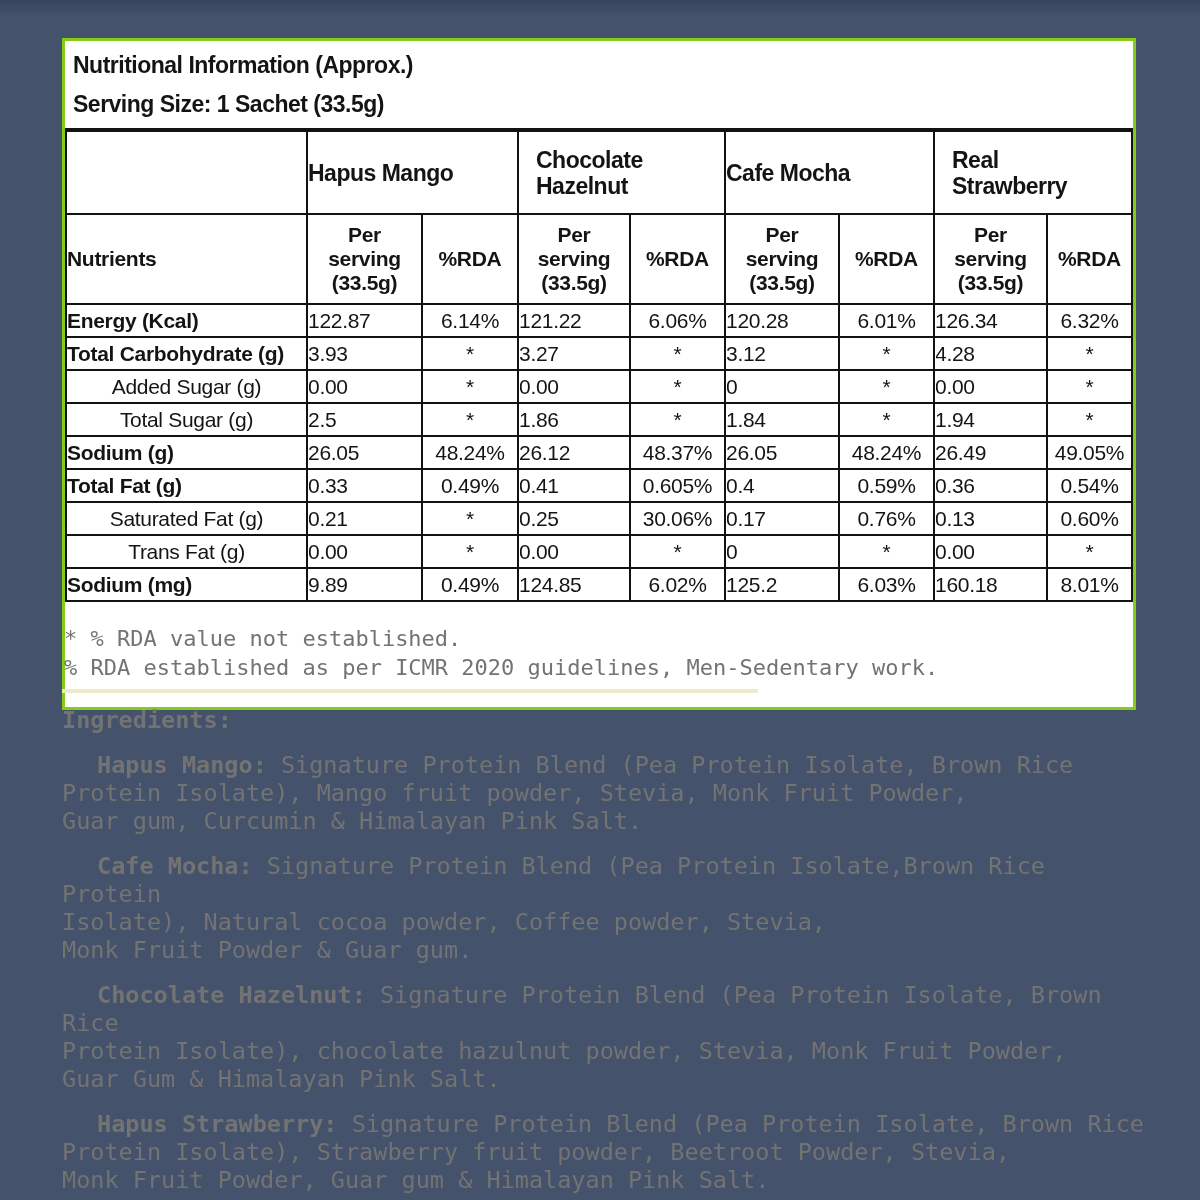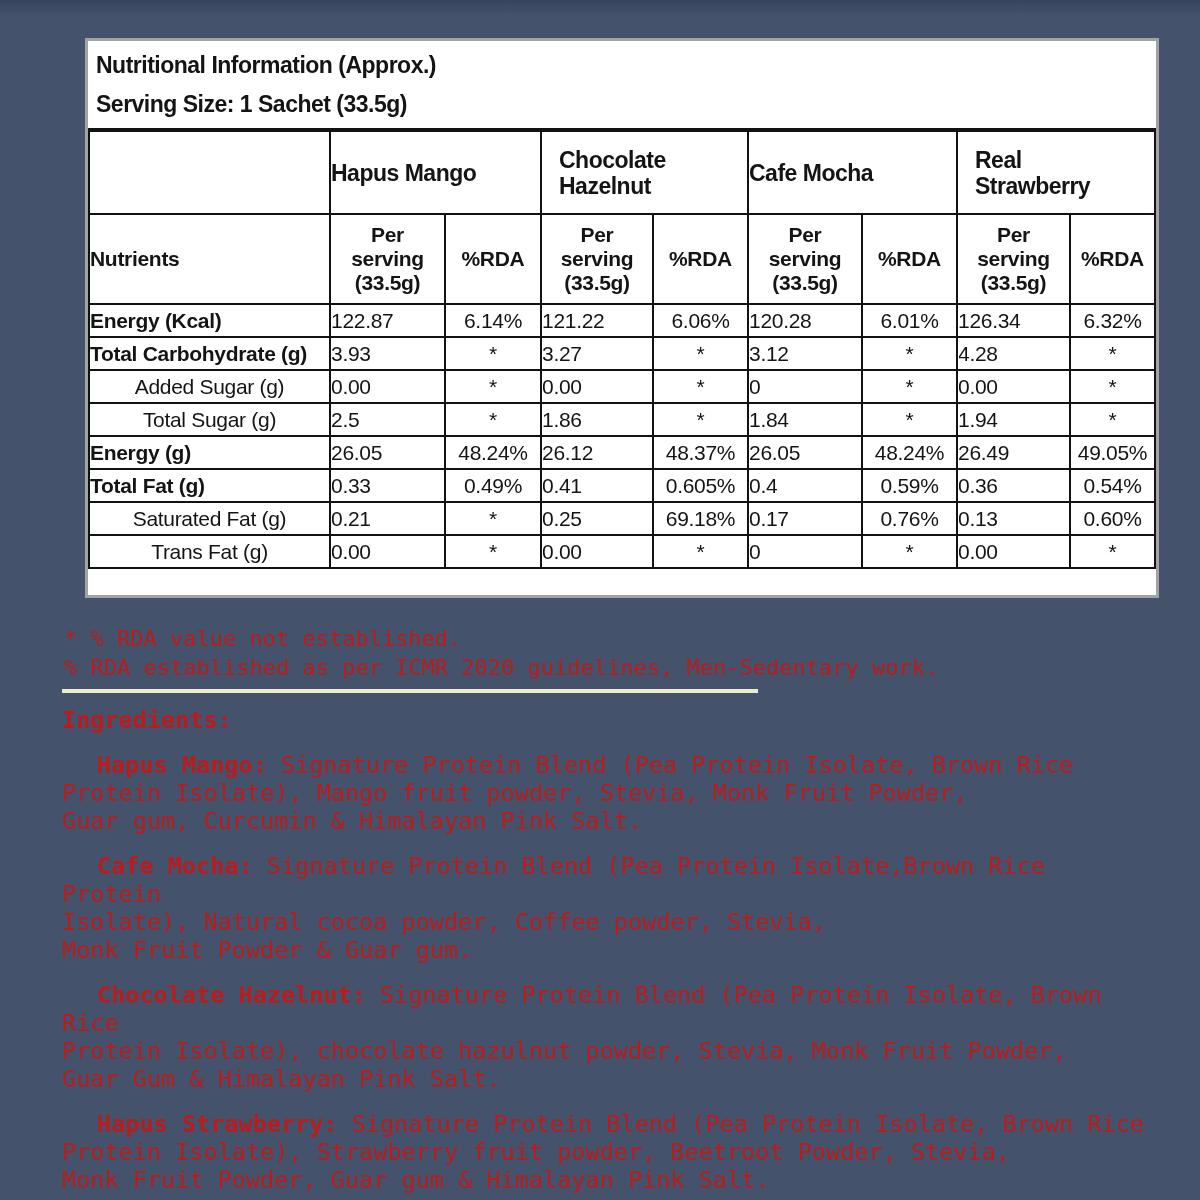--- a/index.html
+++ b/index.html
@@ -7,24 +7,23 @@
     width:1200px;height:1200px;
     background:linear-gradient(180deg,#36455d 0px,#44526B 16px);
     font-family:"Liberation Sans",sans-serif;
     position:relative;
     overflow:hidden;
   }
   .canvas{position:absolute;inset:0;width:1200px;height:1200px;}
 
   
   .card{
-    position:absolute;left:62px;top:38px;width:1074px;height:560px;
-    background:#ffffff;border:3px solid #a3a3a3;box-sizing:border-box;
+    position:absolute;left:62px;top:38px;width:1074px;height:672px;
+    background:#ffffff;border:3px solid #84cc16;box-sizing:border-box;
     color:#141414;
-    margin-left:23px;
   }
   .card-title{
     border-bottom:2px solid #121212;
     padding:5px 0 4px 8px;
   }
   .card-title .t1,.card-title .t2{
     font-weight:bold;font-size:23px;letter-spacing:-0.5px;line-height:39px;
     white-space:nowrap;
   }
   table.nt{
@@ -53,21 +52,21 @@
     text-align:center;font-weight:bold;font-size:21px;letter-spacing:-0.5px;
     white-space:pre-line;line-height:24px;
   }
   td.rda-h{text-align:center;font-weight:bold;font-size:21px;letter-spacing:-0.5px;}
   td.lbl{font-weight:bold;padding-left:5px;font-size:20px;letter-spacing:-0.4px;white-space:nowrap;}
   td.lbl.sub{font-weight:normal;text-align:center;padding-left:0;}
   td.val{text-align:left;padding-left:9px;white-space:nowrap;border-radius:6px;}
   td.rda{text-align:center;padding-right:6px;white-space:nowrap;}
 
   
-  .cream{color:#b91c1c;font-family:"DejaVu Sans Mono",monospace;}
+  .cream{color:#737373;font-family:"DejaVu Sans Mono",monospace;}
   .footnotes{
     position:absolute;left:64px;top:624px;
     font-size:22px;line-height:29px;white-space:pre-line;
   }
   .separator{
     position:absolute;left:62px;top:689px;width:696px;height:4px;
     background:#EEECCB;
   }
   .ingredients{
     position:absolute;left:62px;top:706px;width:1090px;
@@ -173,21 +172,21 @@
         <td class="rda">*</td>
         <td class="val">1.86</td>
         <td class="rda">*</td>
         <td class="val">1.84</td>
         <td class="rda">*</td>
         <td class="val">1.94</td>
         <td class="rda">*</td>
       </tr>
 
       <tr class="data-row">
-        <td class="lbl">Energy (g)</td>
+        <td class="lbl">Sodium (g)</td>
         <td class="val">26.05</td>
         <td class="rda">48.24%</td>
         <td class="val">26.12</td>
         <td class="rda">48.37%</td>
         <td class="val">26.05</td>
         <td class="rda">48.24%</td>
         <td class="val">26.49</td>
         <td class="rda">49.05%</td>
       </tr>
 
@@ -201,39 +200,50 @@
         <td class="rda">0.59%</td>
         <td class="val">0.36</td>
         <td class="rda">0.54%</td>
       </tr>
 
       <tr class="data-row">
         <td class="lbl sub">Saturated Fat (g)</td>
         <td class="val">0.21</td>
         <td class="rda">*</td>
         <td class="val">0.25</td>
-        <td class="rda">69.18%</td>
+        <td class="rda">30.06%</td>
         <td class="val">0.17</td>
         <td class="rda">0.76%</td>
         <td class="val">0.13</td>
         <td class="rda">0.60%</td>
       </tr>
 
       <tr class="data-row">
         <td class="lbl sub">Trans Fat (g)</td>
         <td class="val">0.00</td>
         <td class="rda">*</td>
         <td class="val">0.00</td>
         <td class="rda">*</td>
         <td class="val">0</td>
         <td class="rda">*</td>
         <td class="val">0.00</td>
         <td class="rda">*</td>
       </tr>
 
+      <tr class="data-row">
+        <td class="lbl">Sodium (mg)</td>
+        <td class="val">9.89</td>
+        <td class="rda">0.49%</td>
+        <td class="val">124.85</td>
+        <td class="rda">6.02%</td>
+        <td class="val">125.2</td>
+        <td class="rda">6.03%</td>
+        <td class="val">160.18</td>
+        <td class="rda">8.01%</td>
+      </tr>
     </tbody>
       </table>
   </div>
 
   <div class="cream footnotes">* % RDA value not established.
 % RDA established as per ICMR 2020 guidelines, Men-Sedentary work.</div>
 
   <div class="separator"></div>
 
   <div class="cream ingredients">

